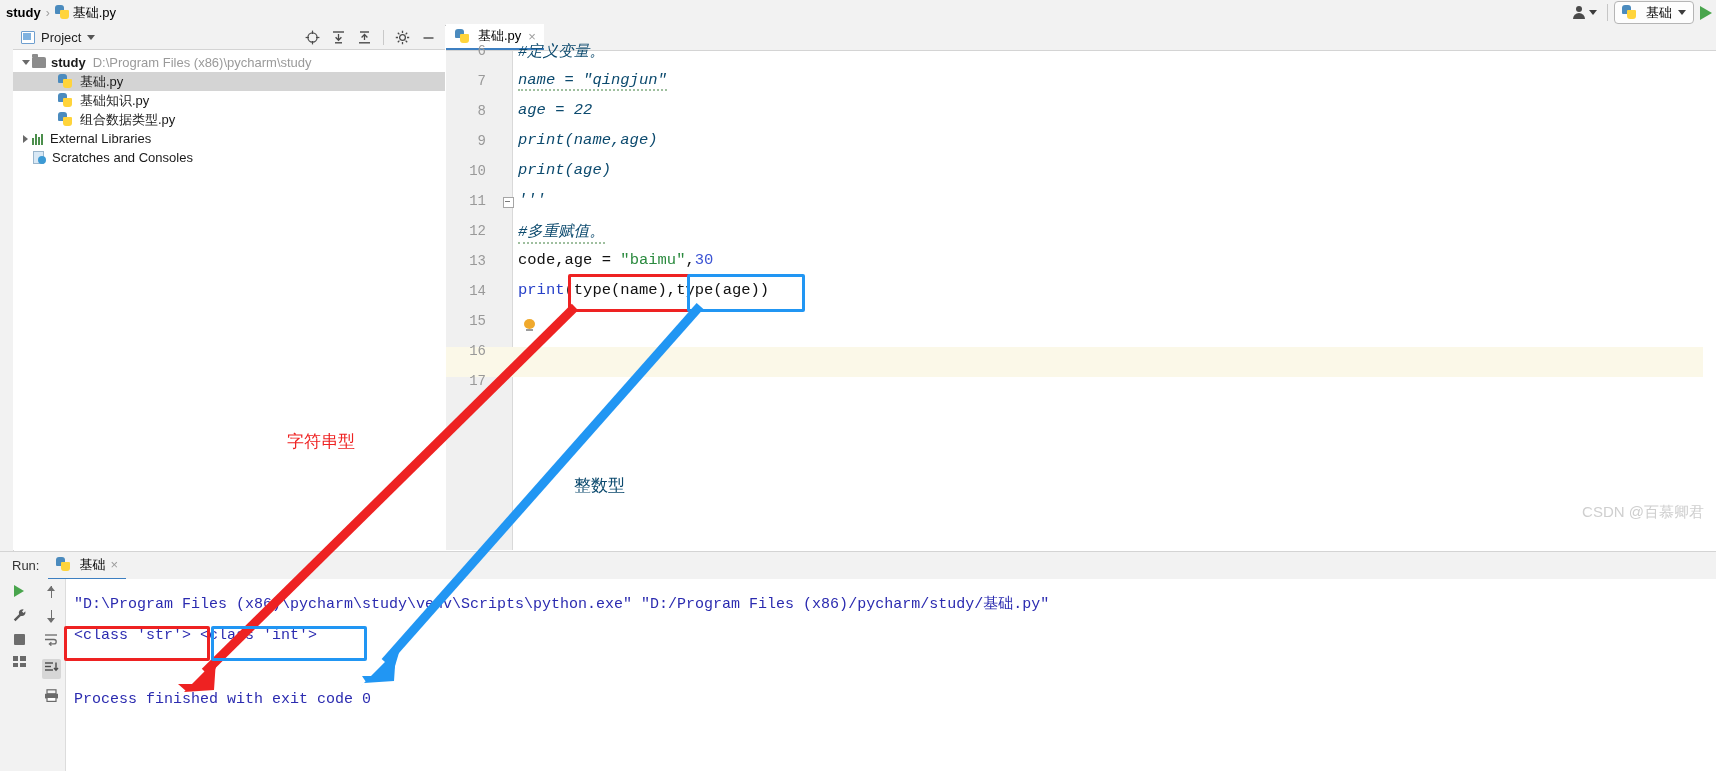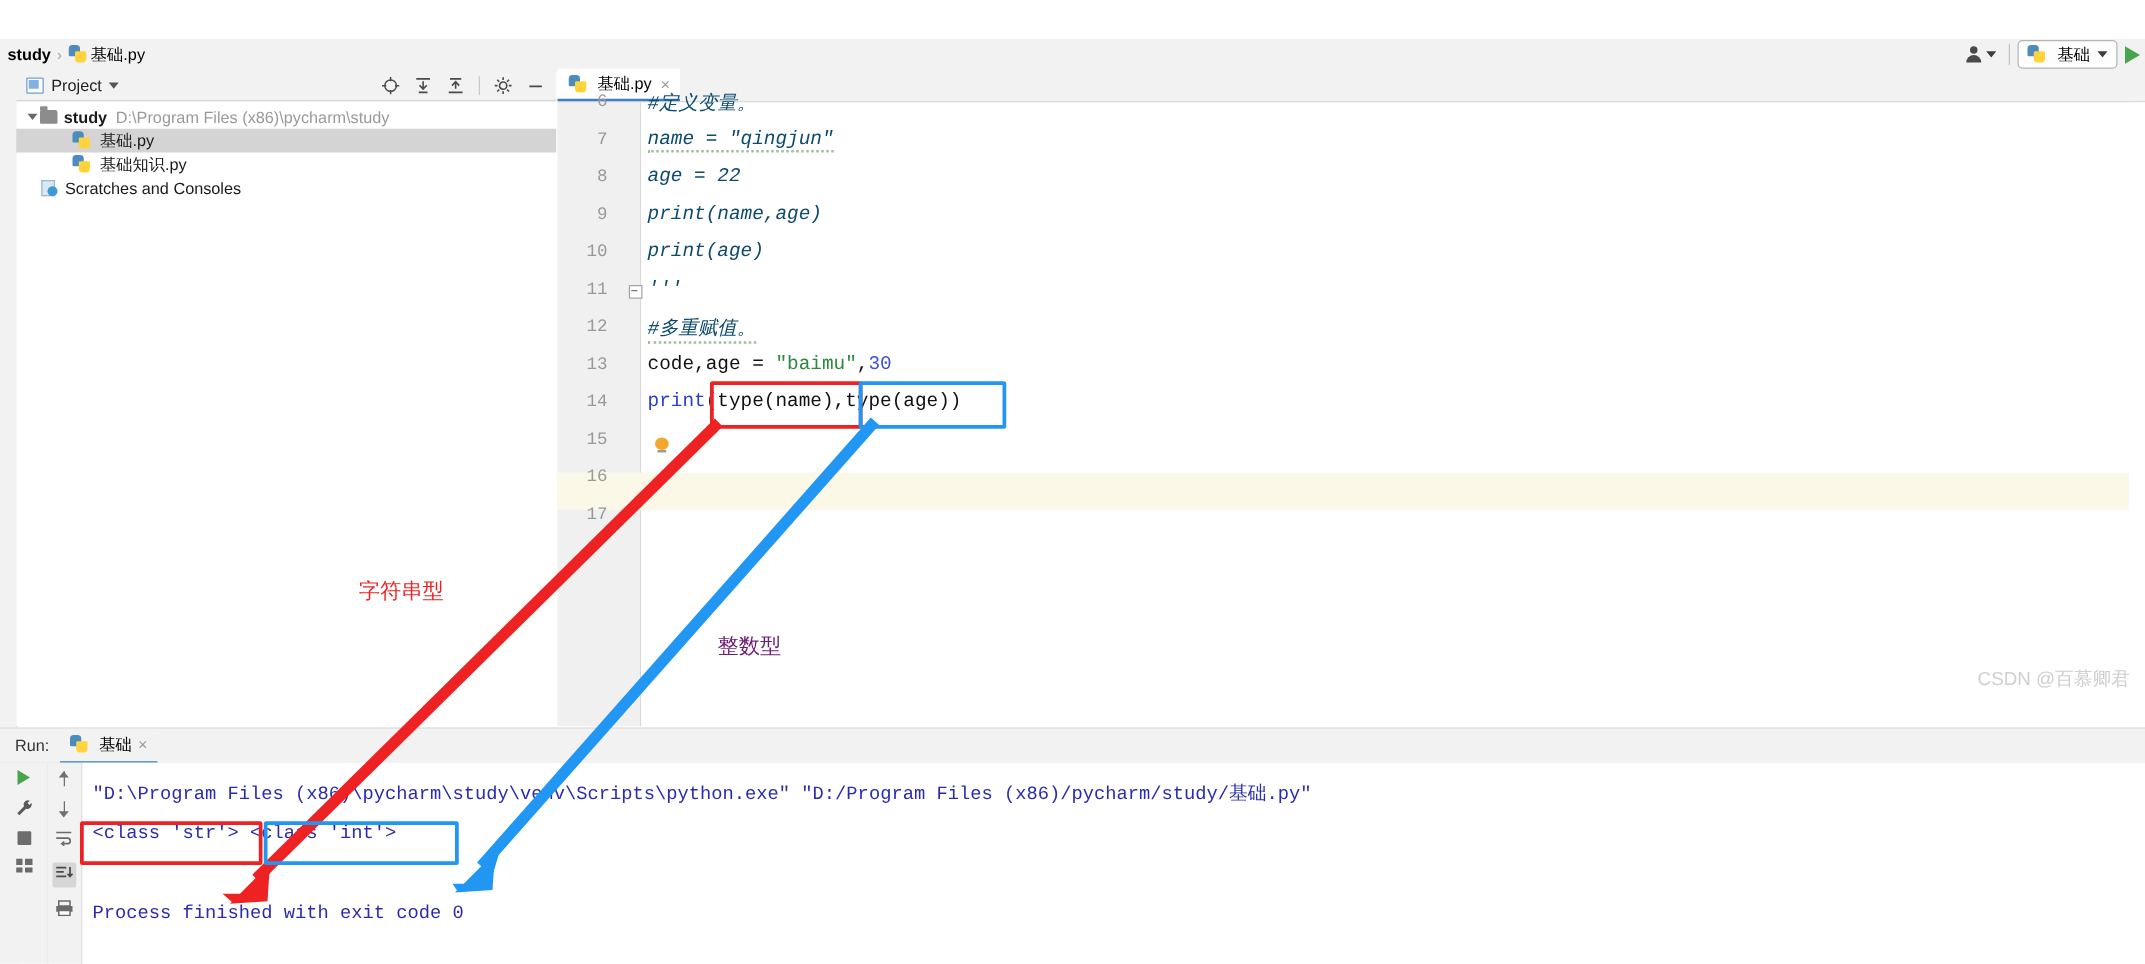--- a/index.html
+++ b/index.html
@@ -3,21 +3,21 @@
 <meta charset="utf-8">
 <style>
   html,body{margin:0;padding:0;}
   body{
     width:1716px;height:771px;
     background:#ffffff;
     font-family:"Liberation Sans","DejaVu Sans",sans-serif;
     font-size:13px;color:#1f1f1f;
     overflow:hidden;position:relative;
   }
-  .root{position:relative;width:1716px;height:588px;margin-top:31px;}
+  .root{position:relative;width:1716px;height:588px;}
 
   
   .topbar{
     position:absolute;left:0;top:0;width:1716px;height:25px;
     background:#f2f2f2;border-bottom:1px solid #c8c8c8;
     display:flex;align-items:center;
   }
   .crumb{display:flex;align-items:center;height:25px;padding-left:6px;}
   .crumb b{font-weight:bold;font-size:13px;color:#000;}
   .crumb .sep{color:#a0a0a0;margin:0 5px;font-size:12px;}
@@ -161,21 +161,21 @@
   .gridico{width:13px;height:11px;display:grid;grid-template-columns:1fr 1fr;gap:2px;}
   .gridico i{background:#6a6a6a;display:block;}
   .btn-active{background:#d6d6d6;border-radius:2px;padding:2px;}
 
   
   .ann{position:absolute;pointer-events:none;}
   .box-red{position:absolute;border:3px solid #ee2222;border-radius:2px;}
   .box-blue{position:absolute;border:3px solid #2196f3;border-radius:2px;}
   .ann-text{position:absolute;font-size:17px;white-space:nowrap;}
   .ann-red{color:#ee2222;}
-  .ann-blue{color:#701a75;}
+  .ann-blue{color:#0c4a6e;}
   .watermark{
     position:absolute;right:12px;bottom:66px;font-size:15px;color:#cfcfcf;white-space:nowrap;
   }
   .vscroll{
     position:absolute;right:0;top:26px;width:13px;height:499px;background:#fff;
   }
 </style>
 </head>
 <body>
 
@@ -281,21 +281,40 @@
       </div>
 
       <div class="trow indent-file">
         <span class="pyicon">
             <span class="b"></span>
             <span class="y"></span>
           </span>
         <span class="tlabel" style="margin-left:4px">基础知识.py</span>
       </div>
 
-
+      <div class="trow indent-file">
+        <span class="pyicon">
+            <span class="b"></span>
+            <span class="y"></span>
+          </span>
+        <span class="tlabel" style="margin-left:4px">组合数据类型.py</span>
+      </div>
+
+      <div class="trow">
+        <span class="arrow">
+            <span class="tri-r"></span>
+          </span>
+        <span class="libicon">
+            <i style="height:7px"></i>
+            <i style="height:11px"></i>
+            <i style="height:8px"></i>
+            <i style="height:11px"></i>
+          </span>
+        <span class="tlabel">External Libraries</span>
+      </div>
 
       <div class="trow indent1">
         <span class="scr-ico">
             <span class="pg"></span>
             <span class="cl"></span>
           </span>
         <span class="tlabel">Scratches and Consoles</span>
       </div>
     </div>
   </div>

